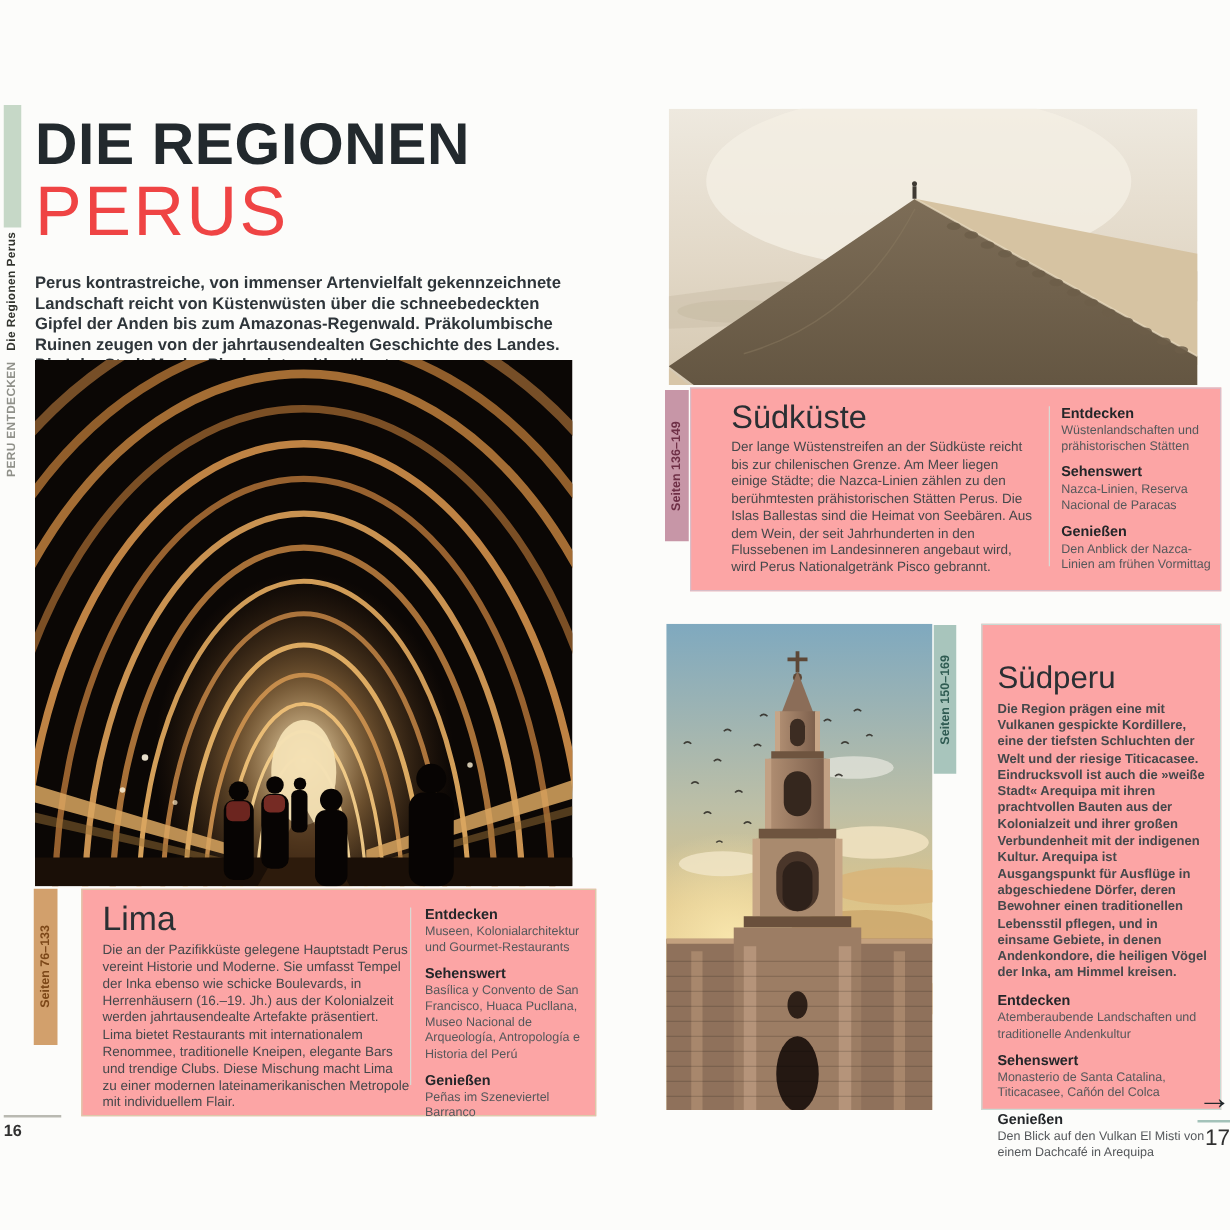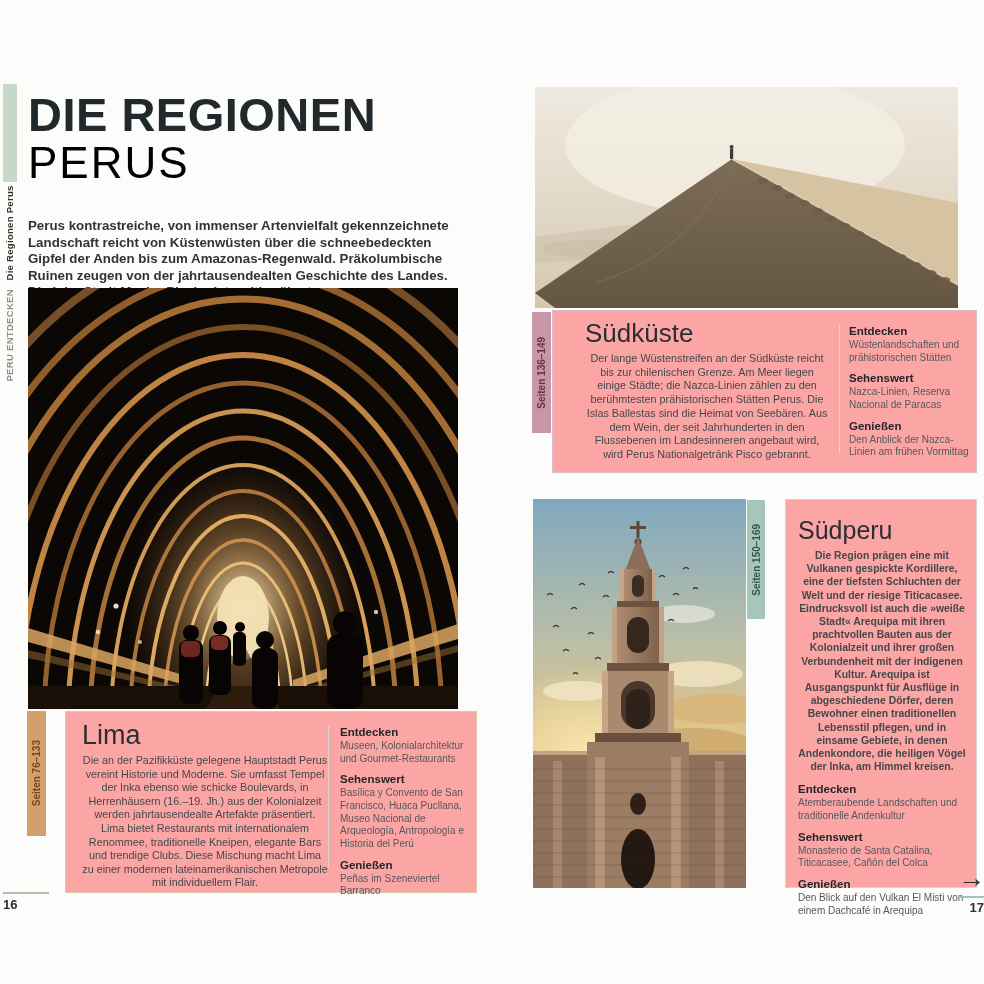--- a/index.html
+++ b/index.html
@@ -13,21 +13,21 @@
 
   
   .green-bar{left:3px;top:84px;width:14px;height:98px;background:#c6d8c7;}
   .vlabel{left:0px;top:186px;width:18px;height:194px;display:flex;align-items:center;justify-content:center;}
   .vlabel .vflow{writing-mode:vertical-rl;transform:rotate(180deg);white-space:nowrap;font-size:9.5px;letter-spacing:.3px;}
   .vlabel .series{color:#8f9089;font-weight:bold;}
   .vlabel .chapter{color:#33352f;font-weight:bold;margin-top:9px;}
 
   .title-block{left:28px;top:78px;width:440px;}
   .title-line1{font-size:47px;font-weight:bold;color:#22292d;letter-spacing:.5px;line-height:1.05;margin-top:12px;}
-  .title-line2{font-size:44px;font-weight:100;color:#000000;letter-spacing:2px;line-height:1.0;margin-top:2px;}
+  .title-line2{font-size:56px;font-weight:100;color:#ef4444;letter-spacing:2px;line-height:1.0;margin-top:2px;}
   .intro{left:28px;top:205px;width:438px;font-size:13.3px;font-weight:bold;color:#2e353a;line-height:1.24;}
 
   
   .photo{display:block;}
   .lima-photo{left:28px;top:288px;width:430px;height:421px;}
   .dune-photo{left:535px;top:87px;width:423px;height:221px;}
   .cathedral-photo{left:533px;top:499px;width:213px;height:389px;}
 
   
   .vtab{display:flex;align-items:center;justify-content:center;}
@@ -35,47 +35,47 @@
   .tab-lima{left:27px;top:711px;width:19px;height:125px;background:#d2a06c;}
   .tab-lima .vflow{color:#7c4718;}
   .tab-sk{left:532px;top:312px;width:19px;height:121px;background:#c796a7;}
   .tab-sk .vflow{color:#6e2f46;}
   .tab-sp{left:747px;top:500px;width:18px;height:119px;background:#a8c5bc;}
   .tab-sp .vflow{color:#2f5b52;}
 
   
   .panel{background:#fca5a5;box-sizing:border-box;margin-left:19px;}
   .panel h2{margin:0;font-weight:400;color:#2a2f33;}
-  .panel .body{color:#45484b;text-align:center;}
+  .panel .body{color:#45484b;}
   .hl-label{font-weight:bold;color:#232629;font-size:11.5px;margin-top:7px;line-height:1.3;}
   .hl-text{font-size:10px;color:#55585b;line-height:1.27;}
 
   .panel-lima{left:46px;top:711px;width:412px;height:182px;border:1px solid #dbc9a9;}
   .panel-lima h2{font-size:27px;margin:8px 0 3px 16px;}
   .panel-lima .body{margin:0 0 0 16px;width:246px;font-size:10.8px;line-height:1.26;}
   .panel-lima .vdiv{left:262px;top:14px;height:142px;width:1px;background:#d9d9d4;}
   .panel-lima .hl-col{left:274px;top:6px;width:130px;}
 
   .panel-sk{left:533px;top:310px;width:425px;height:163px;border:1px solid #d9bdc7;}
   .panel-sk h2{font-size:26px;margin:7px 0 3px 32px;}
   .panel-sk .body{margin:0 0 0 32px;width:244px;font-size:10.8px;line-height:1.27;}
   .panel-sk .vdiv{left:286px;top:14px;height:128px;width:1px;background:#d9d9d4;}
   .panel-sk .hl-col{left:296px;top:6px;width:122px;}
 
-  .panel-sp{left:766px;top:499px;width:192px;height:389px;border:1px solid #c8dad3;padding:12px 10px 0 12px;}
+  .panel-sp{left:766px;top:499px;width:192px;height:389px;border:1px solid #c8dad3;padding:24px 10px 0 12px;}
   .panel-sp h2{font-size:25px;margin:4px 0 4px 0;}
   .panel-sp .body{margin:0;width:168px;font-size:10.4px;line-height:1.27;font-weight:bold;}
   .panel-sp .hl-col{margin-top:9px;width:170px;}
 
   
   .f-line-l{left:3px;top:892px;width:46px;height:2px;background:#b9b9b1;}
   .f-num-l{left:3px;top:897px;font-size:13px;font-weight:bold;color:#303030;}
   .next-arrow{left:958px;top:865px;width:26px;font-size:27px;color:#23282c;line-height:1;cursor:pointer;}
   .f-line-r{left:958px;top:896px;width:26px;height:2px;background:#a3c2b9;}
-  .f-num-r{left:952px;top:900px;width:32px;text-align:right;font-size:13px;font-weight:bold;color:#303030;}
+  .f-num-r{left:952px;top:900px;width:32px;text-align:right;font-size:18px;font-weight:normal;color:#303030;}
 </style>
 </head>
 <body>
 
 <div class="abs green-bar"></div>
 
 <div class="abs vlabel">
   <div class="vflow">
     <span class="series">PERU ENTDECKEN</span><span class="chapter">Die Regionen Perus</span>
   </div>

